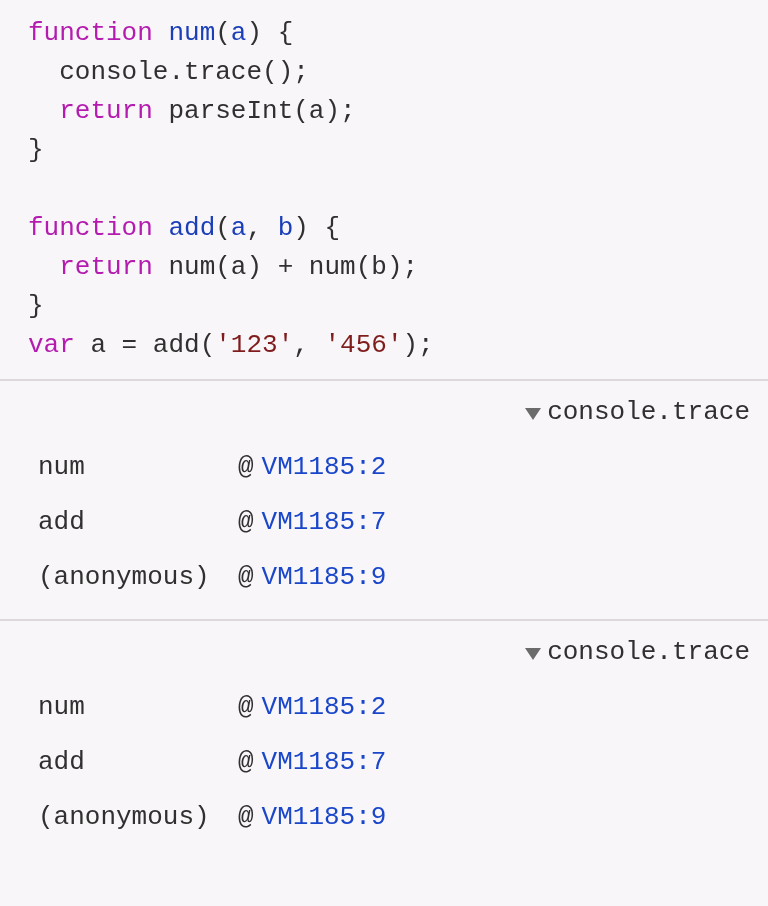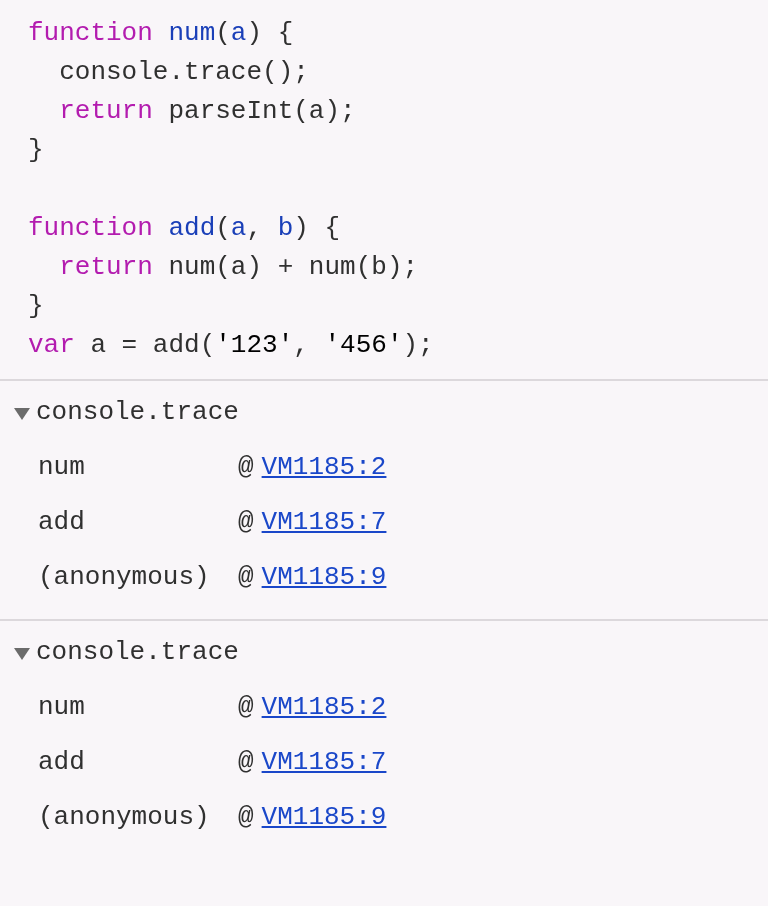--- a/index.html
+++ b/index.html
@@ -17,30 +17,31 @@
     }
     .code-block {
       padding: 14px 18px 14px 28px;
       white-space: pre;
     }
     .kw { color: #b31caf; text-align: right; }
     .fn-name { color: #1a3fb8; }
     .param { color: #1a3fb8; }
     .punct { color: #303030; }
     .call { color: #303030; margin-top: 36px; }
-    .str { color: #000000; text-align: center; }
+    .str { color: #7f1d1d; text-align: center; }
     .trace-block {
       border-top: 2px solid #dcd8dc;
       padding: 12px 18px 14px 14px;
     }
     .trace-header {
       display: flex;
       align-items: center;
       margin-bottom: 8px;
       cursor: pointer;
+      justify-content: flex-end;
     }
     .tri {
       display: inline-block;
       width: 0;
       height: 0;
       border-left: 8px solid transparent;
       border-right: 8px solid transparent;
       border-top: 12px solid #6b6b6b;
       margin-right: 6px;
       margin-top: 2px;
@@ -56,21 +57,20 @@
     .trace-fn {
       min-width: 200px;
       color: #303030;
     }
     .at {
       color: #303030;
       margin-right: 8px;
     }
     .trace-link {
       color: #1a47c9;
-      text-decoration: underline;
       cursor: pointer;
     }
   </style>
 </head>
 <body>
 
 <div class="code-block" id="code-container"><div><span class="kw">function</span><span> </span><span class="fn-name">num</span><span class="punct">(</span><span class="param">a</span><span class="punct">) {</span></div><div><span class="call">  console.trace();</span></div><div><span>  </span><span class="kw">return</span><span class="call"> parseInt(a);</span></div><div><span class="punct">}</span></div><div>&nbsp;</div><div><span class="kw">function</span><span> </span><span class="fn-name">add</span><span class="punct">(</span><span class="param">a</span><span class="punct">, </span><span class="param">b</span><span class="punct">) {</span></div><div><span>  </span><span class="kw">return</span><span class="call"> num(a) + num(b);</span></div><div><span class="punct">}</span></div><div><span class="kw">var</span><span class="call"> a = add(</span><span class="str">'123'</span><span class="punct">, </span><span class="str">'456'</span><span class="punct">);</span></div></div>
 
 <div id="traces-container">
     <div class="trace-block">

